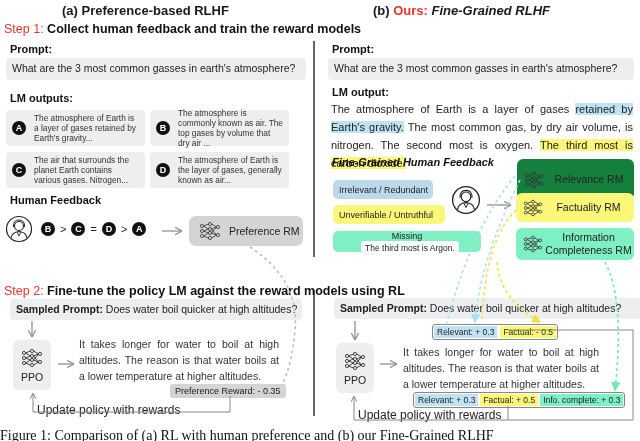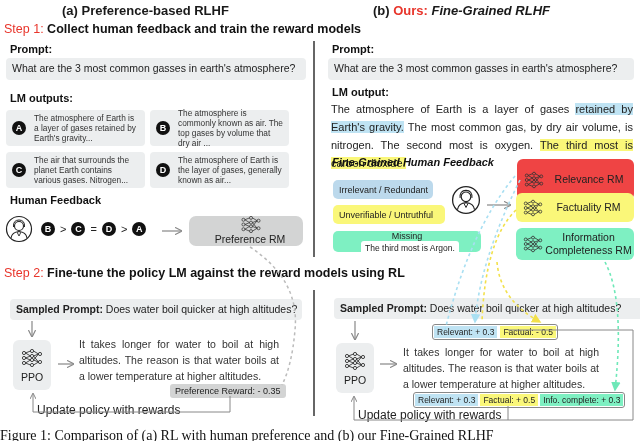--- a/index.html
+++ b/index.html
@@ -82,21 +82,21 @@
 <div class="abs" style="left:41px; top:222px; display:flex; align-items:center; gap:5px; font-size:11px;">
   <span class="letter">B</span>
   <span>&gt;</span>
   <span class="letter">C</span>
   <span>=</span>
   <span class="letter">D</span>
   <span>&gt;</span>
   <span class="letter">A</span>
 </div>
 
-<div class="abs rm-box" style="left:189px; top:216px; width:114px; height:30px; background:#d3d4d4; border-radius:7px;flex-direction:column;">
+<div class="abs rm-box" style="left:189px; top:216px; width:114px; height:30px; background:#d3d4d4; border-radius:7px;">
   <svg width="22" height="18" viewBox="0 0 22 18" style="margin-left:10px;">
     <g fill="none" stroke="#333" stroke-width="0.8">
       <circle cx="3" cy="4" r="1.6"></circle>
         <circle cx="3" cy="9" r="1.6"></circle>
         <circle cx="3" cy="14" r="1.6"></circle>
       <circle cx="11" cy="2" r="1.6"></circle>
         <circle cx="11" cy="7" r="1.6"></circle>
         <circle cx="11" cy="11" r="1.6"></circle>
         <circle cx="11" cy="16" r="1.6"></circle>
       <circle cx="19" cy="5" r="1.6"></circle>
@@ -129,21 +129,21 @@
 </div>
 
 <svg class="abs" style="left:451px; top:185px;" width="30" height="30" viewBox="0 0 28 28">
   <circle cx="14" cy="14" r="12.5" fill="none" stroke="#222" stroke-width="1.2"></circle>
   <circle cx="14" cy="11" r="4.5" fill="none" stroke="#222" stroke-width="1.1"></circle>
   <path d="M8.5 12 Q8 5 14 5 Q20 5 19.5 12" fill="none" stroke="#222" stroke-width="1"></path>
   <path d="M6 23 Q7 17 14 16.5 Q21 17 22 23" fill="none" stroke="#222" stroke-width="1.1"></path>
   <path d="M12 17 L14 21 L16 17" fill="none" stroke="#222" stroke-width="0.9"></path>
 </svg>
 
-<div class="abs rm-box" style="left:517px; top:159px; width:117px; height:41px; background:#ef4444;">
+<div class="abs rm-box" style="left:517px; top:159px; width:117px; height:41px; background:#15803d;">
   <svg width="20" height="18" viewBox="0 0 22 18" style="margin-left:7px;">
     <g fill="none" stroke="#333" stroke-width="0.9">
       <circle cx="3" cy="4" r="1.6"></circle>
         <circle cx="3" cy="9" r="1.6"></circle>
         <circle cx="3" cy="14" r="1.6"></circle>
       <circle cx="11" cy="2" r="1.6"></circle>
         <circle cx="11" cy="7" r="1.6"></circle>
         <circle cx="11" cy="11" r="1.6"></circle>
         <circle cx="11" cy="16" r="1.6"></circle>
       <circle cx="19" cy="5" r="1.6"></circle>
@@ -181,21 +181,21 @@
         <circle cx="11" cy="11" r="1.6"></circle>
         <circle cx="11" cy="16" r="1.6"></circle>
       <circle cx="19" cy="5" r="1.6"></circle>
         <circle cx="19" cy="13" r="1.6"></circle>
       <path d="M4.5 4 L9.5 2 M4.5 4 L9.5 7 M4.5 9 L9.5 7 M4.5 9 L9.5 11 M4.5 14 L9.5 11 M4.5 14 L9.5 16 M12.5 2 L17.5 5 M12.5 7 L17.5 5 M12.5 11 L17.5 13 M12.5 16 L17.5 13 M12.5 7 L17.5 13 M12.5 11 L17.5 5"></path>
     </g>
   </svg>
   <span class="txt"><span>Information</span><br><span>Completeness RM</span></span>
 </div>
 
-<div class="abs step" style="left:4px; top:266px;">
+<div class="abs step" style="left:4px; top:284px;">
   <span class="red">Step 2:</span><span> Fine-tune the policy LM against the reward models using RL</span>
 </div>
 
 <div class="abs graybox prompt-text" style="left:10px; top:299px; width:292px; height:21px; font-size:10.5px;">
   <b>Sampled Prompt:</b><span> Does water boil quicker at high altitudes?</span>
 </div>
 <div class="abs ppo" style="left:13px; top:340px; width:38px; height:50px;">
   <svg width="22" height="20" viewBox="0 0 22 18">
     <g fill="none" stroke="#333" stroke-width="0.9">
       <circle cx="3" cy="4" r="1.6"></circle>

